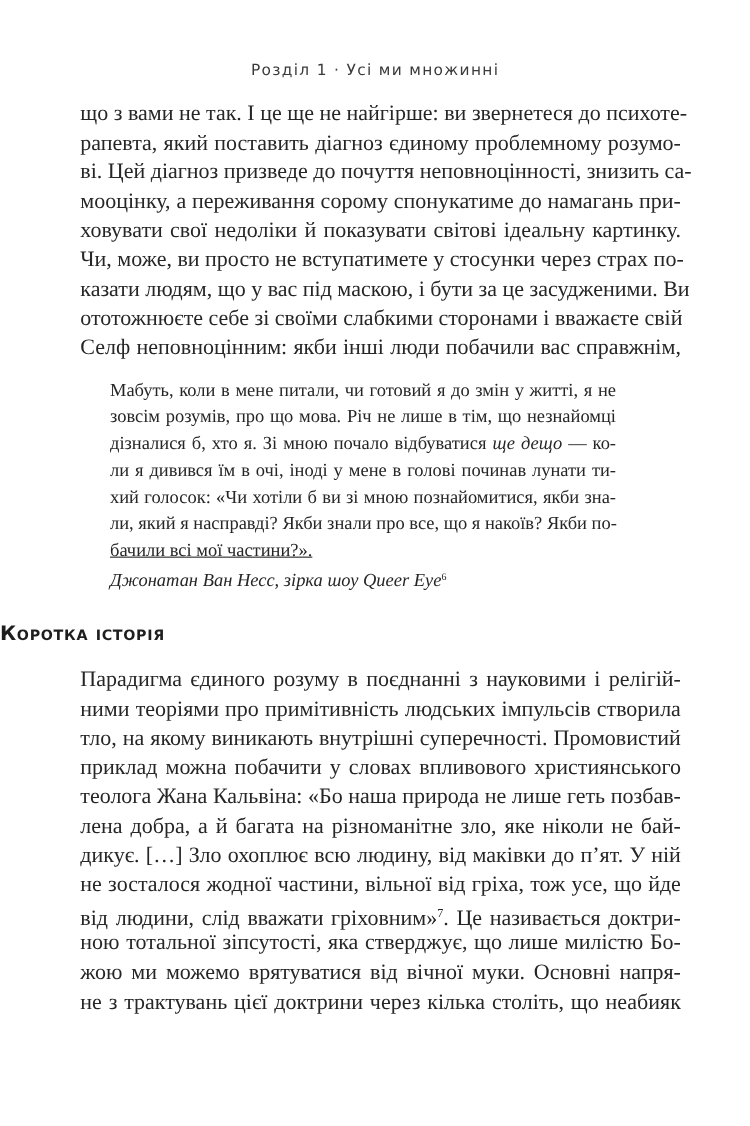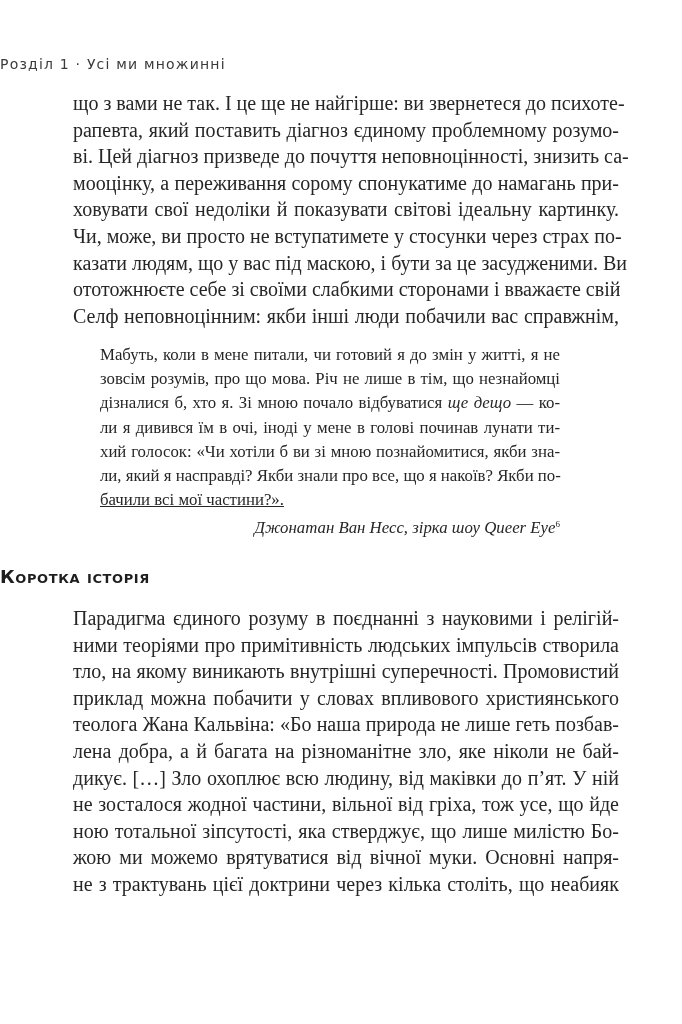--- a/index.html
+++ b/index.html
@@ -13,21 +13,21 @@
       position: relative;
       overflow: hidden;
       color: #262626;
       font-family: "DejaVu Serif", "Liberation Serif", serif;
     }
     .running-head {
       position: absolute;
       top: 56px;
       left: 0;
       width: 682px;
-      text-align: left;
+      text-align: center;
       font-family: "DejaVu Sans", "Liberation Sans", sans-serif;
       font-size: 14px;
       letter-spacing: 1.2px;
       color: #3a3a3a;
     }
     .text-block {
       position: absolute;
       left: 73px;
       width: 546px;
     }
@@ -60,21 +60,21 @@
     .quote-line {
       display: block;
       text-align: justify;
       text-align-last: justify;
       white-space: nowrap;
       height: 24.2px;
     }
     .quote-line.last { text-align-last: left; text-decoration: underline; }
     .quote-attribution {
       display: block;
-      text-align: right;
+      text-align: left;
       font-style: italic;
       height: 24.2px;
     }
     .quote-attribution sup {
       font-size: 9px;
       vertical-align: 6px;
       font-style: normal;
     }
     em { font-style: italic; }
     .section-heading {
@@ -139,18 +139,19 @@
 
 <div class="text-block para-2 body-para">
   <span class="body-line">Парадигма єдиного розуму в поєднанні з науковими і релігій-</span>
   <span class="body-line">ними теоріями про примітивність людських імпульсів створила</span>
   <span class="body-line">тло, на якому виникають внутрішні суперечності. Промовистий</span>
   <span class="body-line">приклад можна побачити у словах впливового християнського</span>
   <span class="body-line">теолога Жана Кальвіна: «Бо наша природа не лише геть позбав-</span>
   <span class="body-line">лена добра, а й багата на різноманітне зло, яке ніколи не бай-</span>
   <span class="body-line">дикує. […] Зло охоплює всю людину, від маківки до п’ят. У ній</span>
   <span class="body-line">не зосталося жодної частини, вільної від гріха, тож усе, що йде</span>
+  <span class="body-line"><span>від людини, слід вважати гріховним»</span><span class="fn-ref">7</span><span>. Це називається доктри-</span></span>
   <span class="body-line">ною тотальної зіпсутості, яка стверджує, що лише милістю Бо-</span>
   <span class="body-line">жою ми можемо врятуватися від вічної муки. Основні напря-</span>
   <span class="body-line">не з трактувань цієї доктрини через кілька століть, що неабияк</span>
 </div>
 
 <div class="page-number">21</div>
 
 </body></html>

